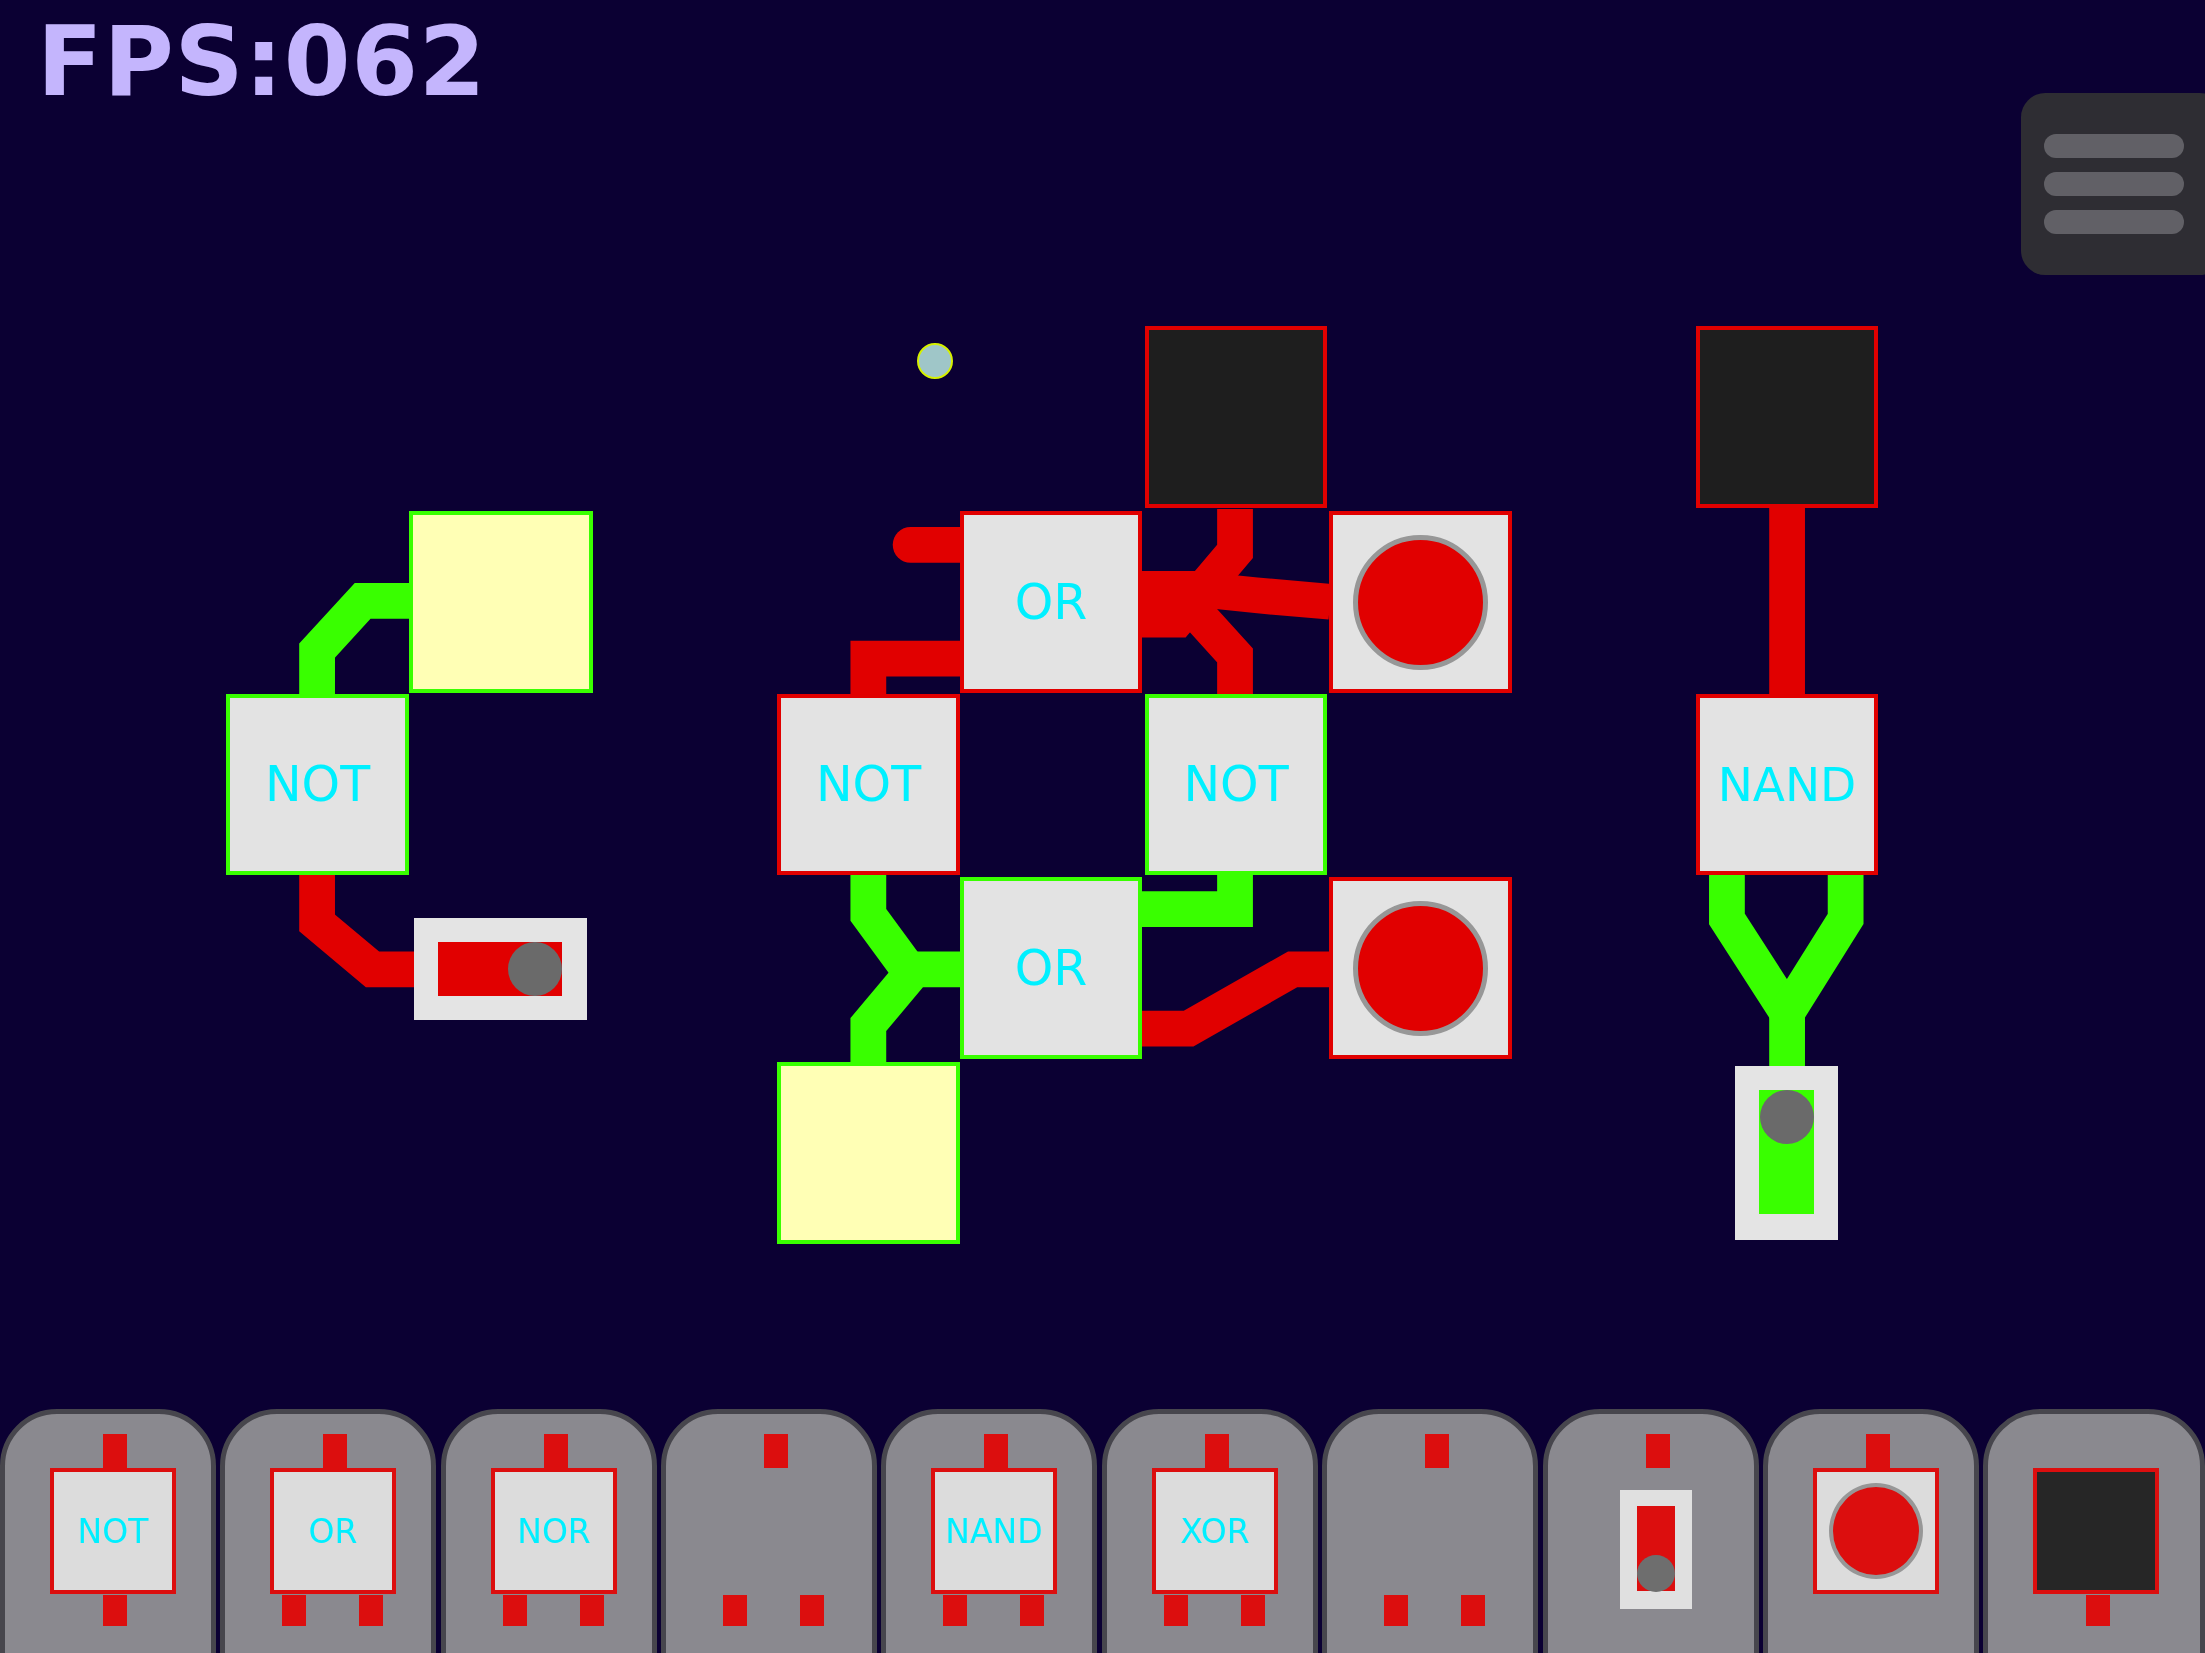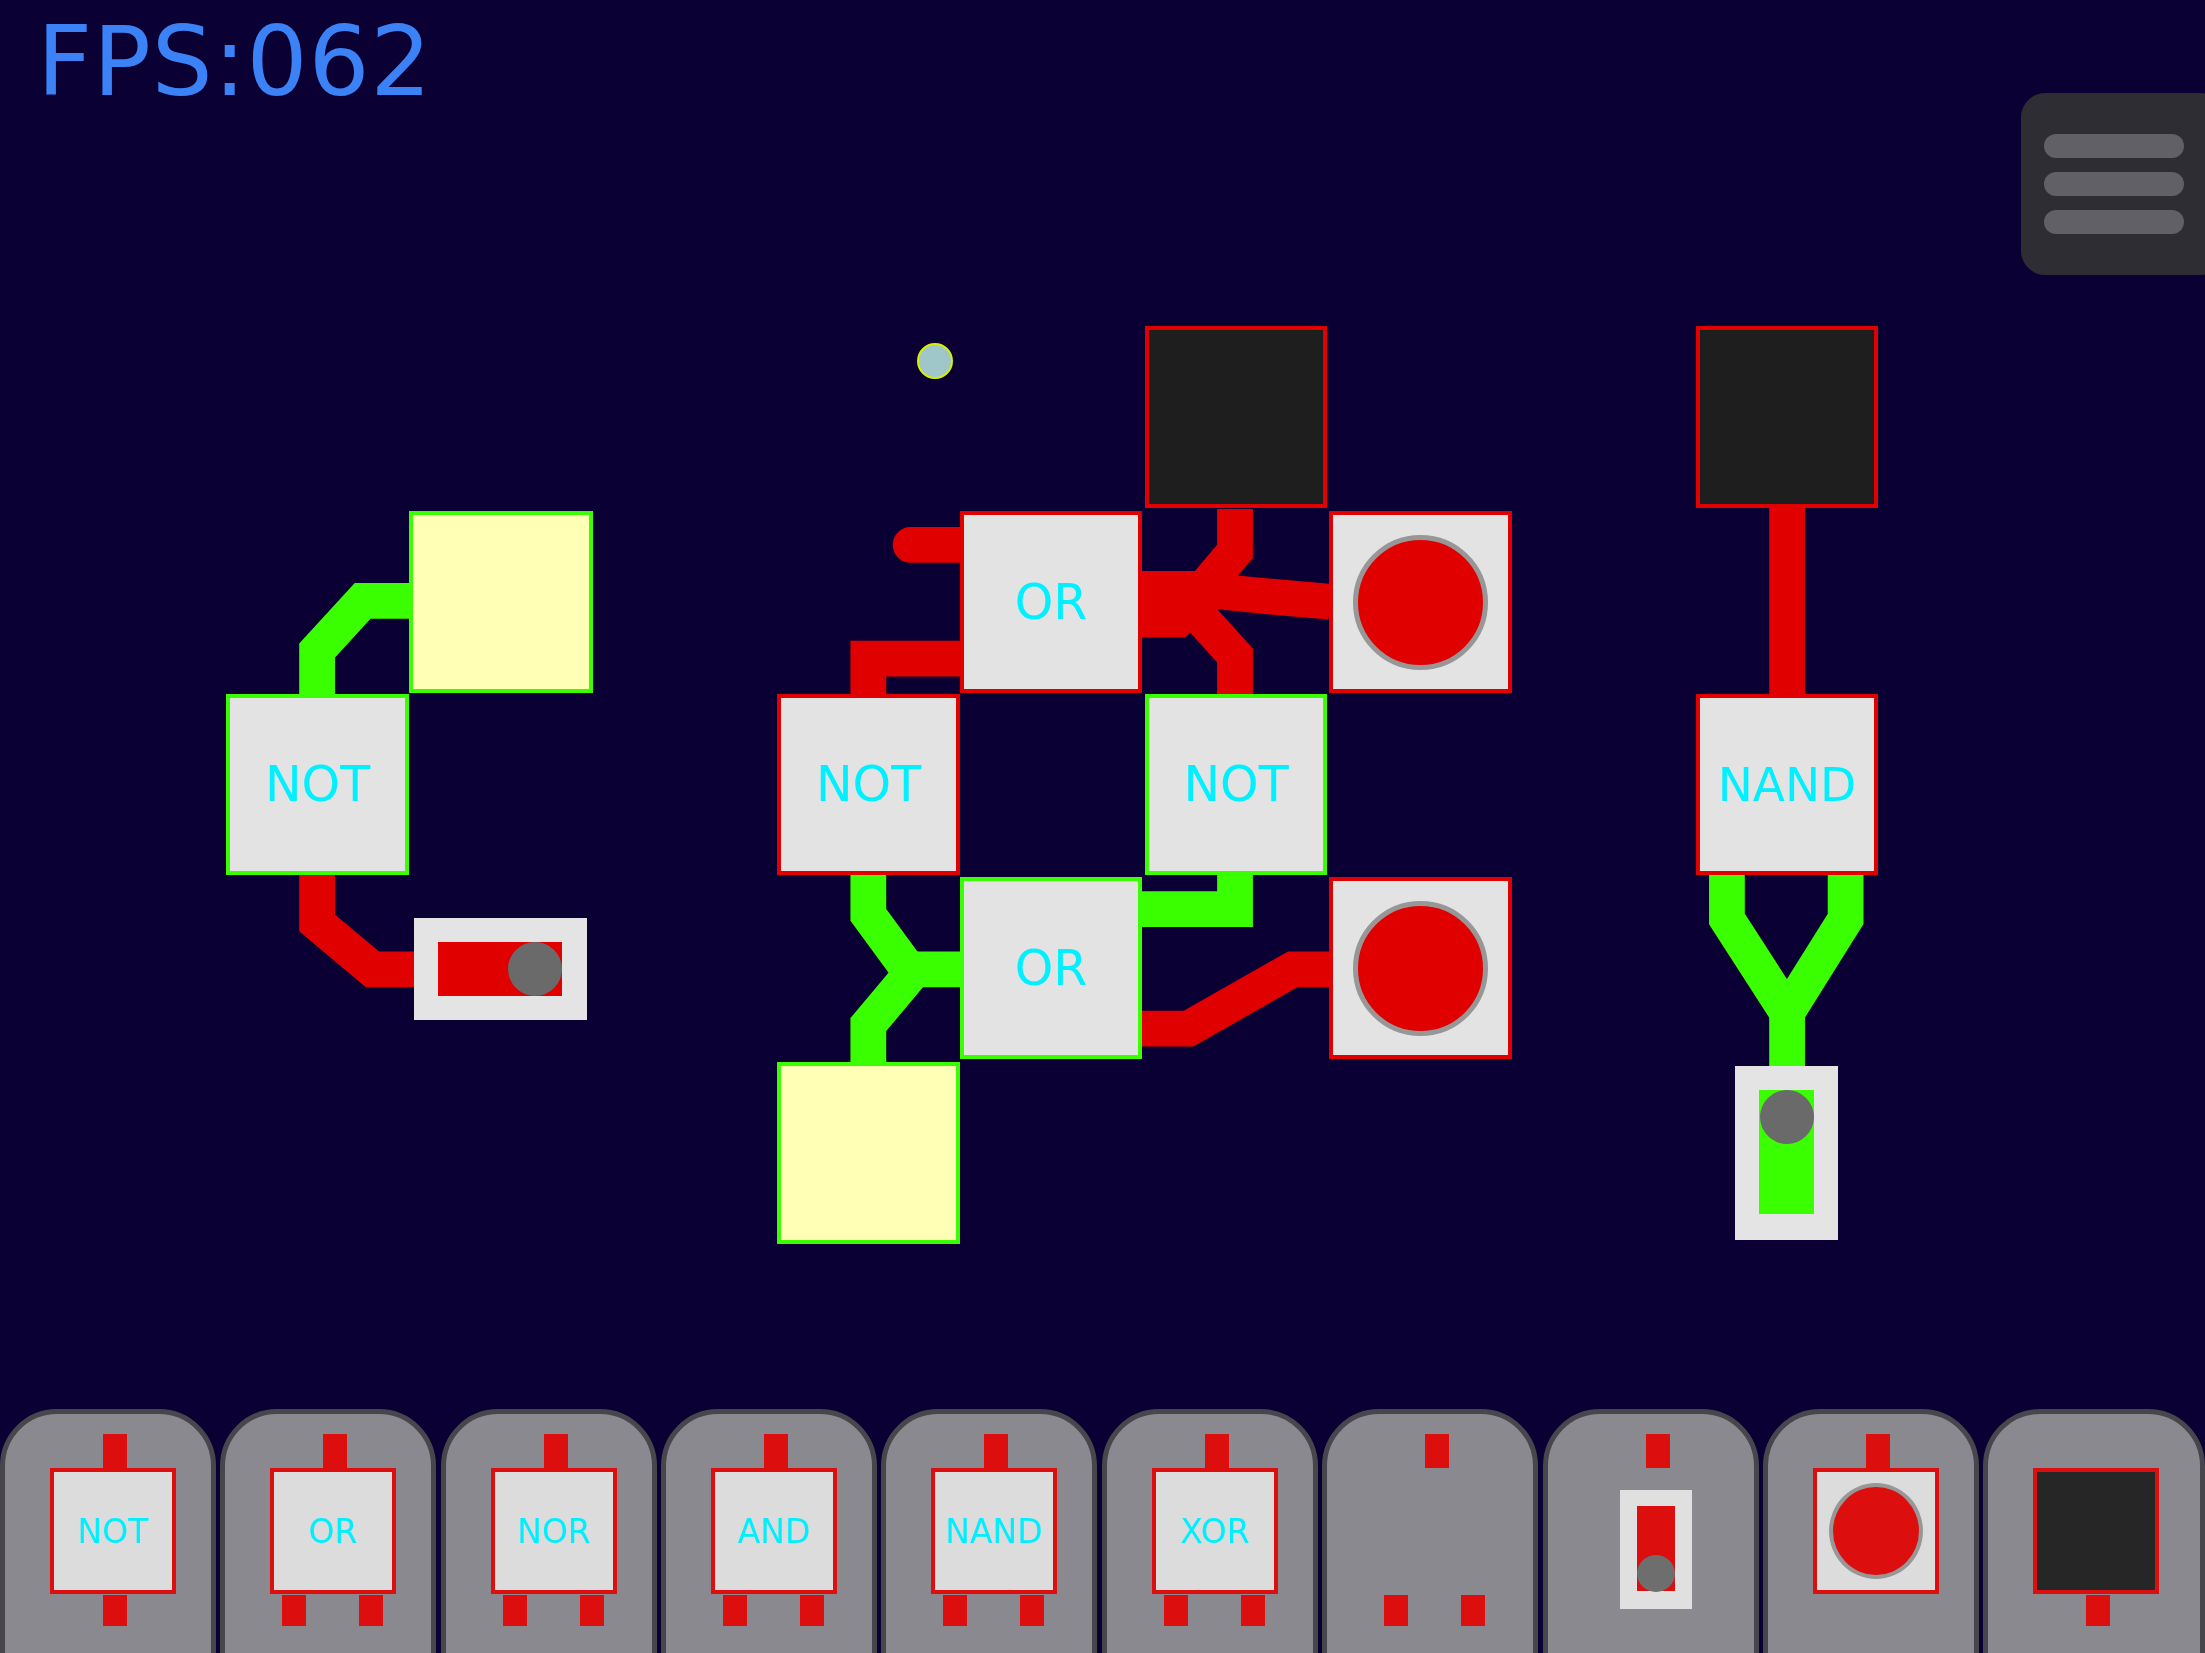--- a/index.html
+++ b/index.html
@@ -1,17 +1,17 @@
 <!DOCTYPE html>
 <html style="font-size:13px"><head>
 <meta charset="utf-8">
 <style>
   html, body { margin:0; padding:0; }
   body { width:2205px; height:1654px; background:#0b0033; position:relative; overflow:hidden; font-family:"DejaVu Sans", sans-serif; }
-  .fps { position:absolute; left:37px; top:4.9px; color:#3b82f6; font-size:96px; line-height:114px; letter-spacing:0.8px; }
+  .fps { position:absolute; left:37px; top:4.9px; color:#c4b5fd; font-size:96px; line-height:114px; letter-spacing:0.8px;font-weight:bold; }
   .menu-btn { position:absolute; left:2021px; top:93px; width:203px; height:182px; background:#2e2d33; border-radius:24.4px; cursor:pointer; }
   .menu-btn .bar { position:absolute; left:23px; width:140px; height:24.4px; border-radius:12.2px; background:#616066; }
   .wires { position:absolute; left:0; top:0; width:2205px; height:1654px; }
   .block { position:absolute; box-sizing:border-box; border:4.9px solid #e10000; background:#e3e3e3; display:flex; align-items:center; justify-content:center; }
   .block.on { border-color:#39ff00; }
   .block .lbl { color:#00f0ff; font-size:49px; }
   .block.dark { background:#1e1e1e; }
   .block.light { background:#ffffb5; }
   .lamp-bulb { width:135px; height:135px; border-radius:50%; background:#e10000; border:5.7px solid #979797; box-sizing:border-box; }
   .switch { position:absolute; background:#e4e4e4; box-sizing:border-box; }
@@ -121,23 +121,20 @@
   <div class="tab" style="left:441px">
     <div class="pin" style="left:98px;top:20.3px;width:24.4px;height:34px"></div>
     <div class="gate">
         <span class="glbl">NOR</span>
       </div>
     <div class="pin" style="left:57px;top:181px;width:24.4px;height:31px"></div>
     <div class="pin" style="left:134px;top:181px;width:24.4px;height:31px"></div>
   </div>
   <div class="tab" style="left:661px">
     <div class="pin" style="left:98px;top:20.3px;width:24.4px;height:34px"></div>
-    <div class="gate">
-        <span class="glbl">AND</span>
-      </div>
     <div class="pin" style="left:57px;top:181px;width:24.4px;height:31px"></div>
     <div class="pin" style="left:134px;top:181px;width:24.4px;height:31px"></div>
   </div>
   <div class="tab" style="left:881px">
     <div class="pin" style="left:98px;top:20.3px;width:24.4px;height:34px"></div>
     <div class="gate">
         <span class="glbl">NAND</span>
       </div>
     <div class="pin" style="left:57px;top:181px;width:24.4px;height:31px"></div>
     <div class="pin" style="left:134px;top:181px;width:24.4px;height:31px"></div>

